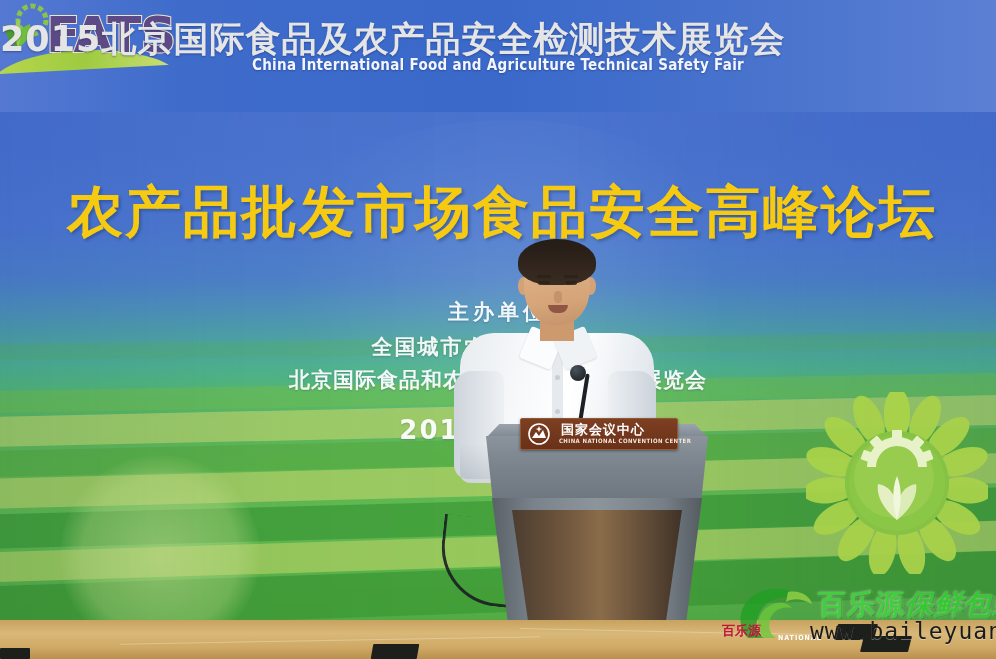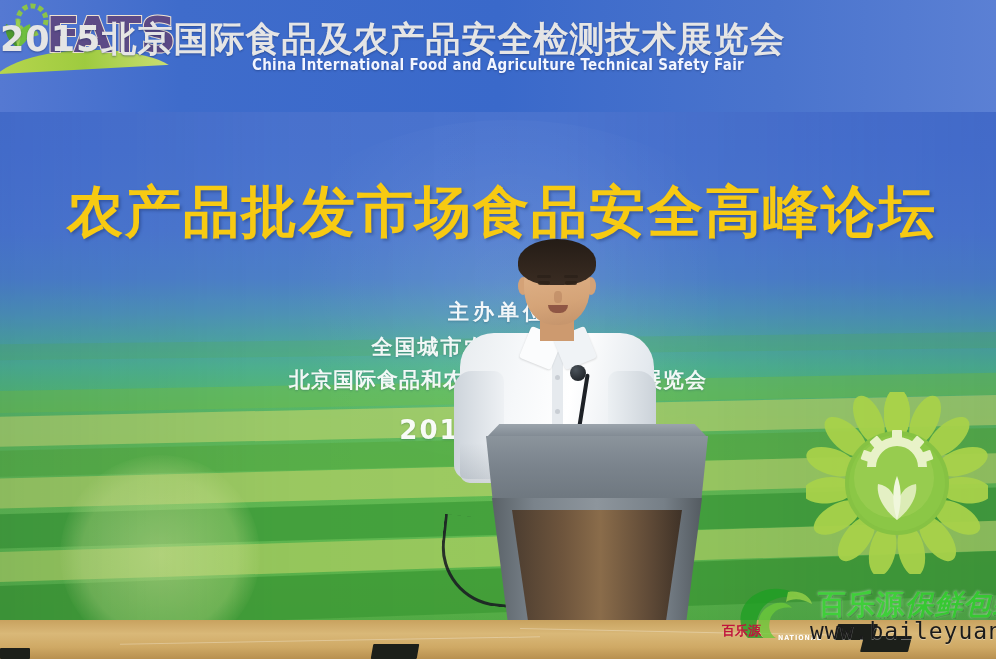--- a/index.html
+++ b/index.html
@@ -378,20 +378,31 @@
     <div class="mic-arm"></div>
     <div class="mic-head"></div>
   </div>
 
   <div class="cable"></div>
   <div class="podium">
     <div class="podium-top"></div>
     <div class="podium-face"></div>
     <div class="podium-body"></div>
     <div class="podium-wood"></div>
+    <div class="plaque">
+      <div class="plaque-logo">
+        <svg viewBox="0 0 24 22" width="24" height="22">
+          <circle cx="12" cy="11" r="10" fill="none" stroke="#ffffff" stroke-width="1.6"></circle>
+          <path d="M5 15 L9 9 L12 13 L16 7 L19 15 Z" fill="#ffffff"></path>
+          <path d="M12 3 l.9 2.2 2.2.9 -2.2.9 -.9 2.2 -.9 -2.2 -2.2 -.9 2.2 -.9 z" fill="#ffffff"></path>
+        </svg>
+      </div>
+      <div class="plaque-cn">国家会议中心</div>
+      <div class="plaque-en">CHINA NATIONAL CONVENTION CENTER</div>
+    </div>
   </div>
 
   <div class="floor"></div>
   <div class="floor-line fl1"></div>
   <div class="floor-line fl2"></div>
   <div class="floor-block fb1"></div>
   <div class="floor-block fb2"></div>
   <div class="floor-block fb3"></div>
   <div class="floor-block fb4"></div>
 

